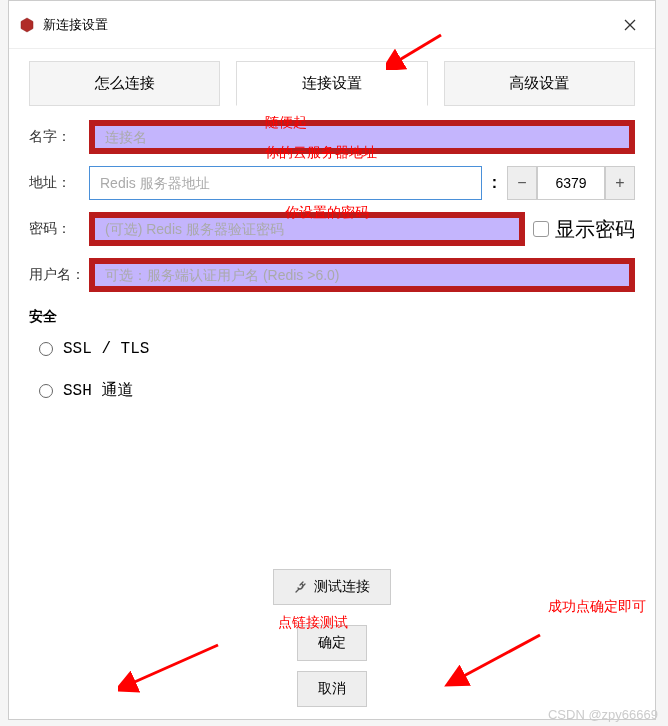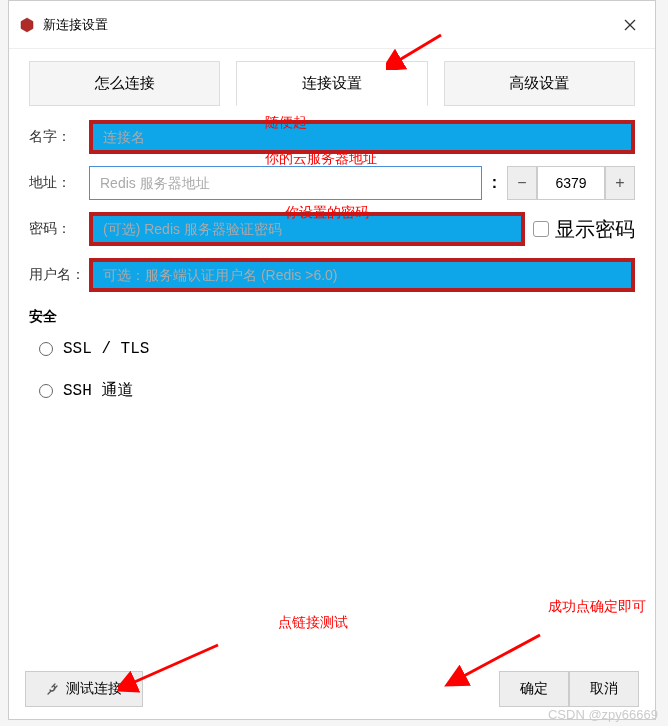--- a/index.html
+++ b/index.html
@@ -82,22 +82,22 @@
     .form-label {
       width: 60px;
       font-size: 14px;
       color: #333;
       flex-shrink: 0;
     }
     .text-input {
       flex: 1;
       height: 34px;
       padding: 0 10px;
-      border: 4px solid #b91c1c;
-      background: #0ea5e9;
+      border: 6px solid #b91c1c;
+      background: #c4b5fd;
       font-size: 14px;
       color: #333;
       outline: none;
     }
     .text-input::placeholder {
       color: #aaa;
     }
     .text-input.focused {
       border: 1px solid #4a90d9;
       background: #fff;
@@ -161,20 +161,22 @@
       margin-right: 10px;
     }
     .radio-label {
       font-size: 16px;
       font-family: Liberation Mono, monospace;
     }
     .footer {
       display: flex;
       align-items: center;
       padding: 12px 16px;
+      gap: 10px;
+      flex-direction: column;
     }
     .footer-spacer {
       flex: 1;
     }
     .btn {
       padding: 8px 20px;
       background: #eee;
       border: 1px solid #ccc;
       font-size: 14px;
       cursor: pointer;
@@ -280,21 +282,21 @@
     <div class="btn">
       <span>确定</span>
     </div>
     <div class="btn">
       <span>取消</span>
     </div>
   </div>
 </div>
 
 <div class="annotation" style="left:265px; top:114px;">随便起</div>
-<div class="annotation" style="left:265px; top:150px;font-family:Liberation Serif, serif;">你的云服务器地址</div>
+<div class="annotation" style="left:265px; top:144px;font-family:Liberation Serif, serif;">你的云服务器地址</div>
 <div class="annotation" style="left:285px; top:204px;">你设置的密码</div>
 <div class="annotation" style="left:278px; top:614px;">点链接测试</div>
 <div class="annotation" style="left:548px; top:598px; width:100px;">成功点确定即可</div>
 
 <svg class="arrow" style="left:386px; top:30px; width:60px; height:40px;">
   <defs>
       <marker id="ah1" markerWidth="8" markerHeight="8" refX="2" refY="4" orient="auto">
         <polygon points="0,0 8,4 0,8" fill="#ff0000"></polygon>
       </marker>
     </defs>

